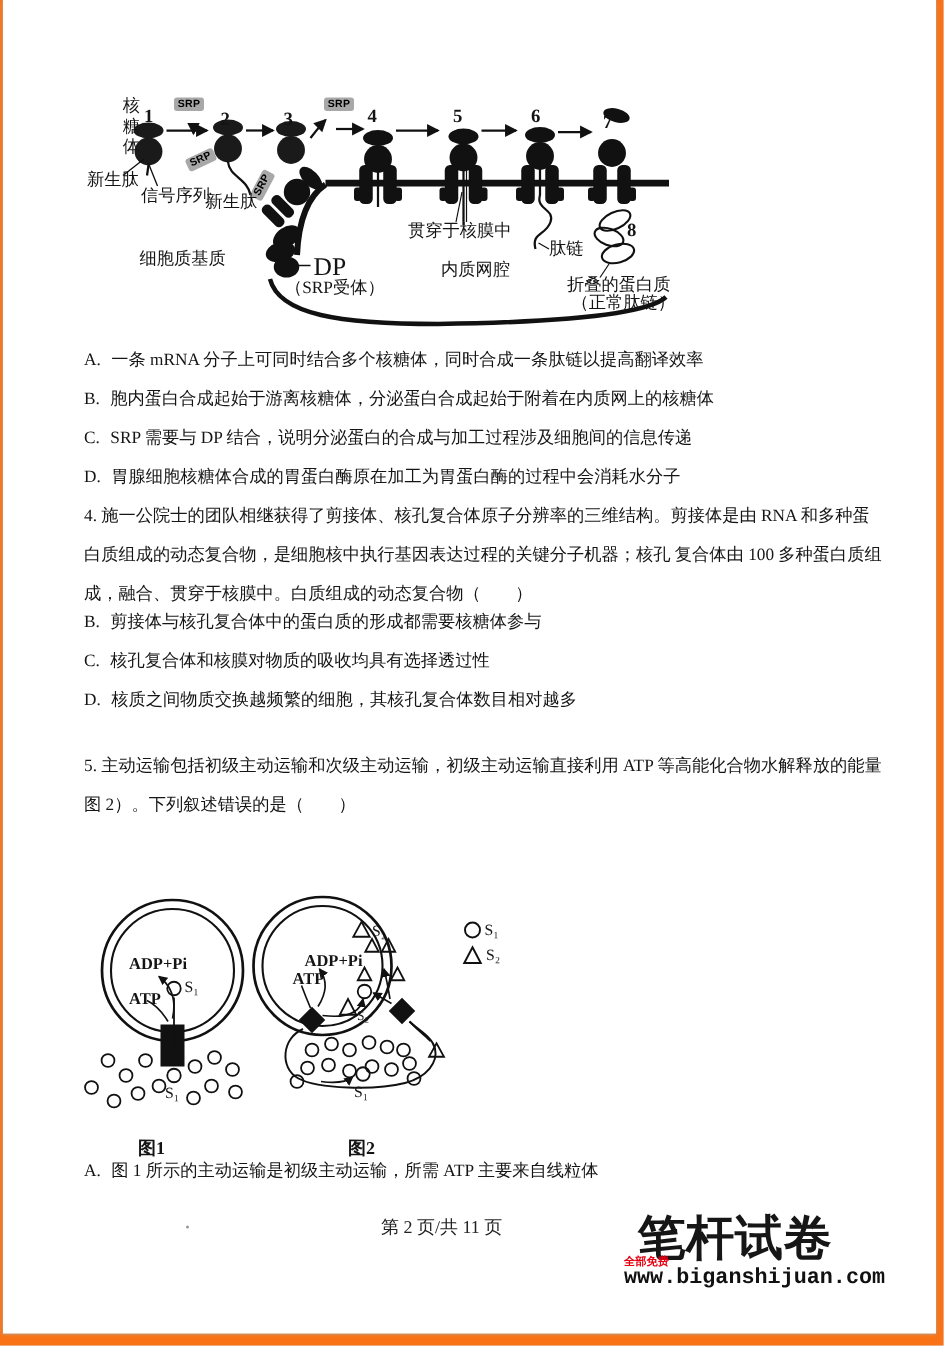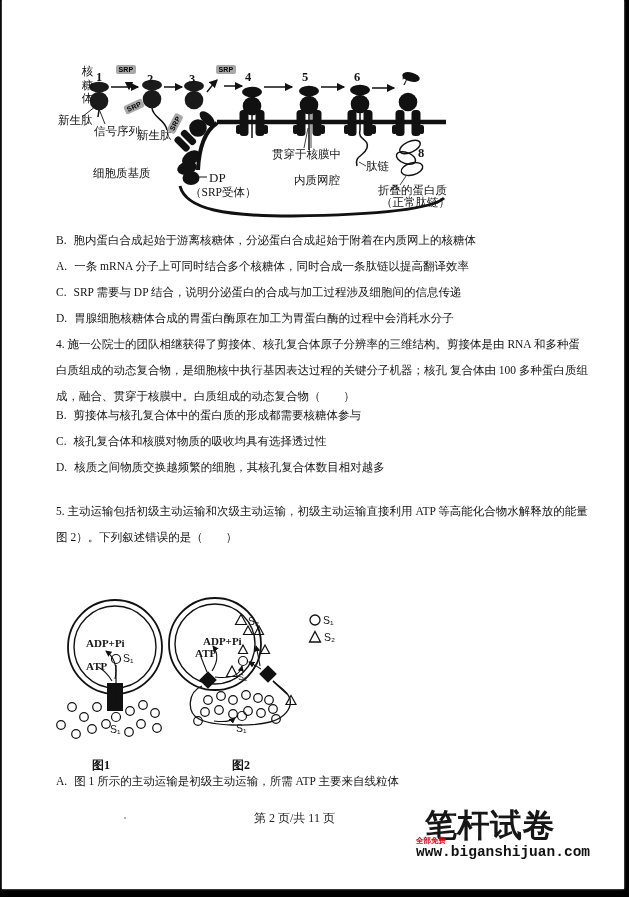--- a/index.html
+++ b/index.html
@@ -1,28 +1,28 @@
 <!DOCTYPE html>
 <html><head>
 <meta charset="utf-8">
 <style>
   html,body{margin:0;padding:0;}
   body{background:#c9c9c9;font-family:"Liberation Serif","DejaVu Serif",serif;}
-  .stage{position:relative;width:629px;height:897px;background:#000000;overflow:hidden;}
+  .stage{position:relative;width:629px;height:897px;background:#f97316;overflow:hidden;}
   .page{position:absolute;left:2px;top:0;width:622px;height:889px;background:#ffffff;box-shadow:0 0 2px #aaa;}
   .art{position:absolute;left:0;top:0;width:629px;height:897px;}
   .lbl{position:absolute;font-size:11.5px;line-height:13px;white-space:nowrap;color:#141414;}
   .vert{width:13px;white-space:normal;word-break:break-all;line-height:13.5px;text-align:center;}
   .num{font-weight:bold;font-size:12.5px;line-height:13px;}
   .srp{position:absolute;background:#a8a8a8;color:#000;font:bold 7px "Liberation Sans","DejaVu Sans",sans-serif;padding:1px 2.5px;border-radius:2px;letter-spacing:.2px;}
   .block{position:absolute;left:54px;width:540px;}
   .line{height:26px;line-height:26px;font-size:11.5px;white-space:nowrap;color:#151515;}
   .ol{margin-right:7px;}
   .fig-lbl{font-weight:bold;font-size:11px;}
-  .s-lbl{font-size:10.5px;font-family:Liberation Sans, sans-serif;}
+  .s-lbl{font-size:10.5px;font-family:Liberation Serif, serif;}
   .s-sm{font-size:9px;}
   .cap{font-weight:bold;font-size:12px;margin-top:22px;}
   .footer{position:absolute;left:252px;top:810px;font-size:12px;color:#222;}
   .brand-name{position:absolute;left:423px;top:809px;font:800 32px/33px "Liberation Sans","DejaVu Sans",sans-serif;color:#161616;letter-spacing:0.5px;}
   .brand-free{position:absolute;left:414px;top:836px;font:bold 7.5px "Liberation Sans",sans-serif;color:#e60012;}
   .brand-url{position:absolute;left:414px;top:843px;font:bold 14.5px/18px "Liberation Mono","DejaVu Sans Mono",monospace;color:#111;}
 </style>
 </head>
 <body>
 
@@ -220,31 +220,31 @@
     <div class="lbl num" style="left:400px;top:75px">7</div>
     <div class="lbl num" style="left:416px;top:147px">8</div>
     <div class="srp" style="left:114px;top:65px">SRP</div>
     <div class="srp" style="left:122px;top:102px;transform:rotate(-25deg)">SRP</div>
     <div class="srp" style="left:214px;top:65px">SRP</div>
     <div class="srp" style="left:163px;top:119px;transform:rotate(-62deg)">SRP</div>
     <div class="lbl" style="left:56px;top:114px">新生肽</div>
     <div class="lbl" style="left:92px;top:125px">信号序列</div>
     <div class="lbl" style="left:135px;top:129px">新生肽</div>
     <div class="lbl" style="left:91px;top:167px">细胞质基质</div>
-    <div class="lbl" style="left:207px;top:171px;font-size:13px">DP</div>
+    <div class="lbl" style="left:207px;top:171px;font-size:17px">DP</div>
     <div class="lbl" style="left:188px;top:186px">（SRP受体）</div>
     <div class="lbl" style="left:270px;top:148px">贯穿于核膜中</div>
     <div class="lbl" style="left:292px;top:174px">内质网腔</div>
     <div class="lbl" style="left:364px;top:160px">肽链</div>
     <div class="lbl" style="left:376px;top:184px">折叠的蛋白质</div>
     <div class="lbl" style="left:379px;top:196px">（正常肽链）</div>
 
     <div class="block" style="top:227px">
+      <div class="line"><span class="ol">A.</span><span>一条 mRNA 分子上可同时结合多个核糖体，同时合成一条肽链以提高翻译效率</span></div>
       <div class="line"><span class="ol">B.</span><span>胞内蛋白合成起始于游离核糖体，分泌蛋白合成起始于附着在内质网上的核糖体</span></div>
-      <div class="line"><span class="ol">A.</span><span>一条 mRNA 分子上可同时结合多个核糖体，同时合成一条肽链以提高翻译效率</span></div>
       <div class="line"><span class="ol">C.</span><span>SRP 需要与 DP 结合，说明分泌蛋白的合成与加工过程涉及细胞间的信息传递</span></div>
       <div class="line"><span class="ol">D.</span><span>胃腺细胞核糖体合成的胃蛋白酶原在加工为胃蛋白酶的过程中会消耗水分子</span></div>
     </div>
 
     <div class="block" style="top:331px">
       <div class="line">4. 施一公院士的团队相继获得了剪接体、核孔复合体原子分辨率的三维结构。剪接体是由 RNA  和多种蛋</div>
       <div class="line">白质组成的动态复合物，是细胞核中执行基因表达过程的关键分子机器；核孔 复合体由 100 多种蛋白质组</div>
       <div class="line">成，融合、贯穿于核膜中。白质组成的动态复合物（　　）</div>
     </div>
     <div class="block" style="top:402px">

